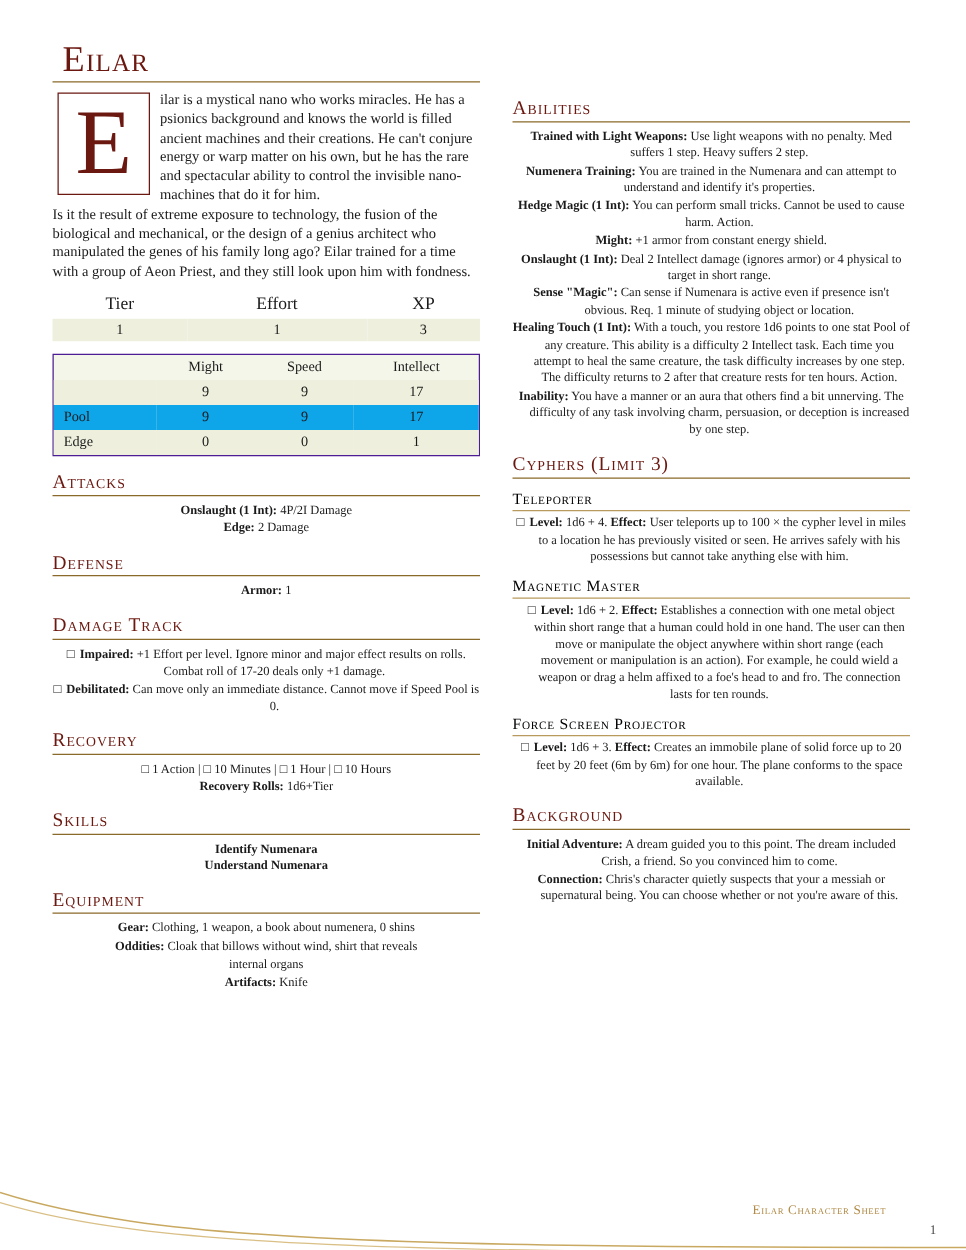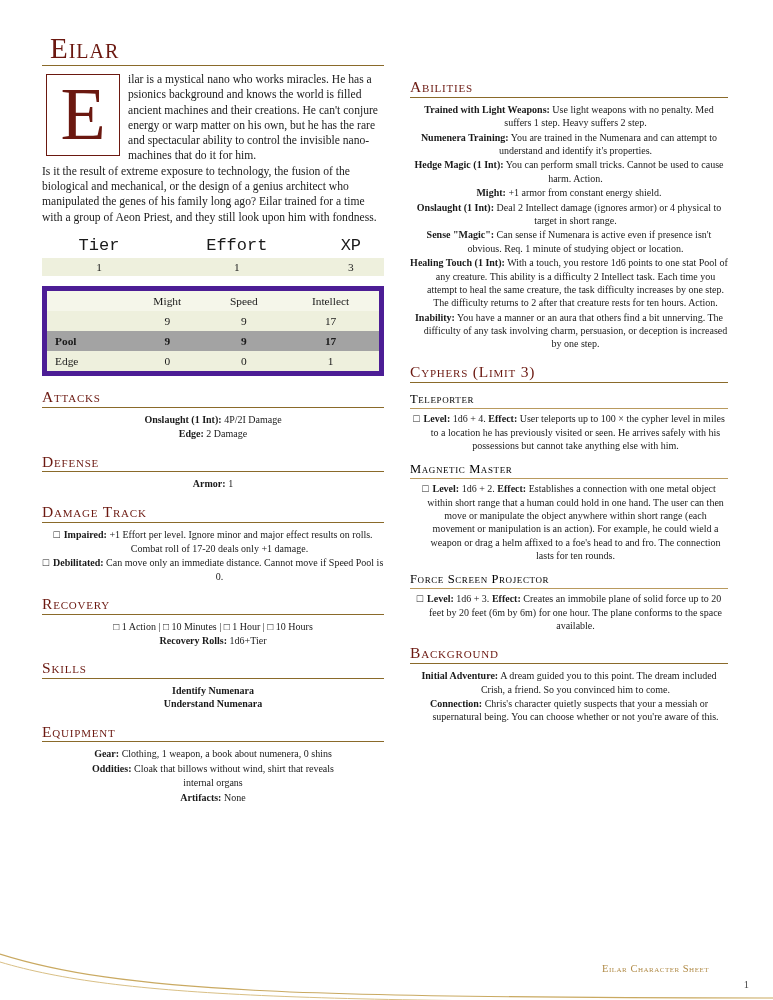--- a/index.html
+++ b/index.html
@@ -107,26 +107,26 @@
     font-weight: normal;
     text-align: center;
     padding: 3px 4px;
     color: #1a1a1a;
   }
   table.stat td {
     text-align: center;
     padding: 3px 4px;
   }
   .row-shade { background: #eef0dd; }
-  .row-plain { background: #a3a3a3; font-weight: bold; }
+  .row-plain { background: #0ea5e9; }
   .lbl { text-align: left !important; padding-left: 8px !important; }
-  .tier-tbl th { font-size: 17px; font-family: Liberation Mono, monospace; }
+  .tier-tbl th { font-size: 14px; }
   .pools-wrap {
     background: #f5f6ea;
-    border: 5px solid #4c1d95;
+    border: 1px solid #4c1d95;
     margin-top: 10px;
     padding: 0;
   }
   .pools-wrap table { margin-top: 0; }
   .pools-wrap table td, .pools-wrap table th { padding: 4px 4px; }
 
   
   .body-text {
     font-size: 10px;
     line-height: 1.34;
@@ -302,21 +302,21 @@
           <span class="bold">Gear:</span>
           <span>Clothing, 1 weapon, a book about numenera, 0 shins</span>
         </p>
         <p class="entry nohang">
           <span class="bold">Oddities:</span>
           <span>Cloak that billows without wind, shirt that reveals</span>
         </p>
         <p class="entry nohang indent">internal organs</p>
         <p class="entry nohang">
           <span class="bold">Artifacts:</span>
-          <span>None</span>
+          <span>Knife</span>
         </p>
       </div>
 
     </div>
 
     <div class="col-right">
 
       <div class="sec-head" style="margin-top:44px">Abilities</div>
       <hr class="sec-rule">
       <div class="body-text">

